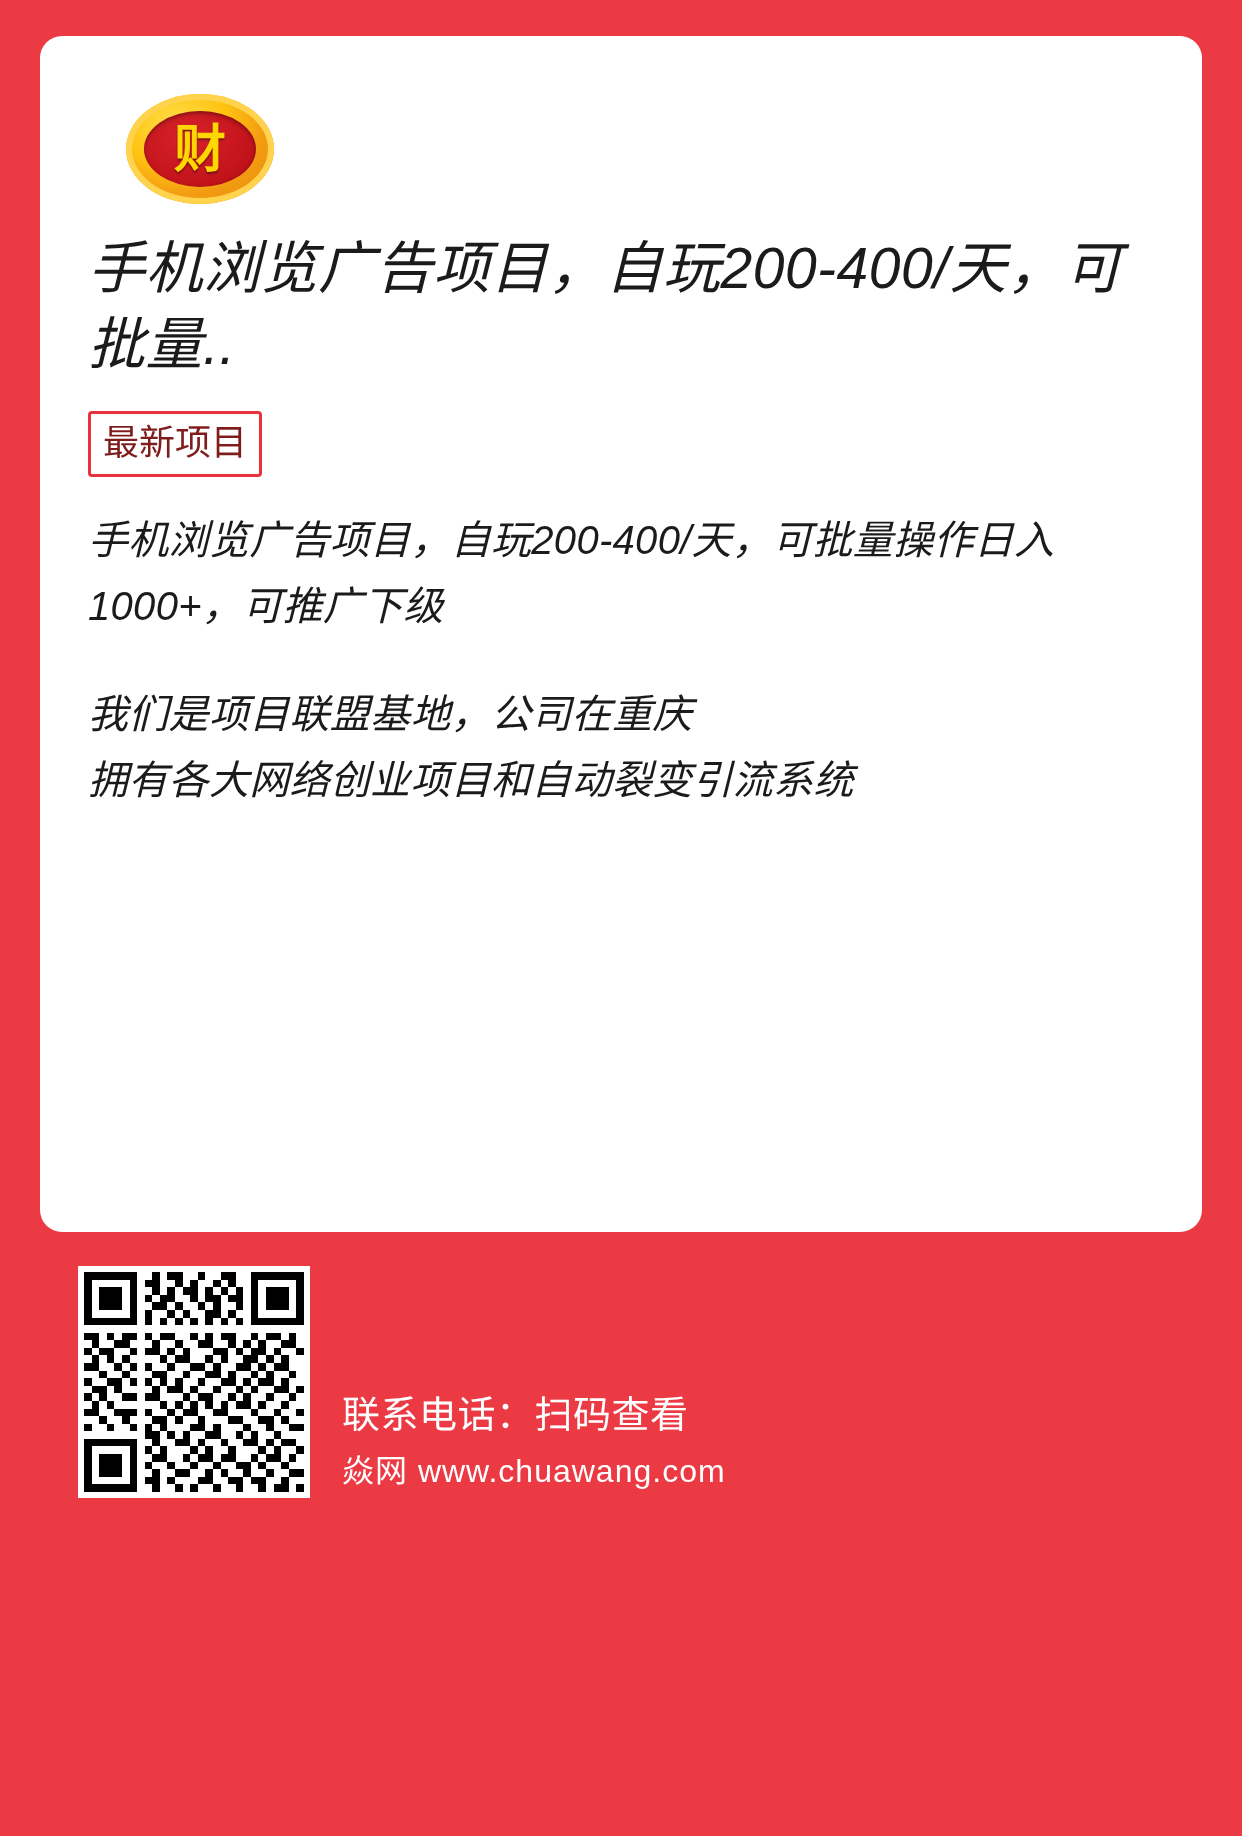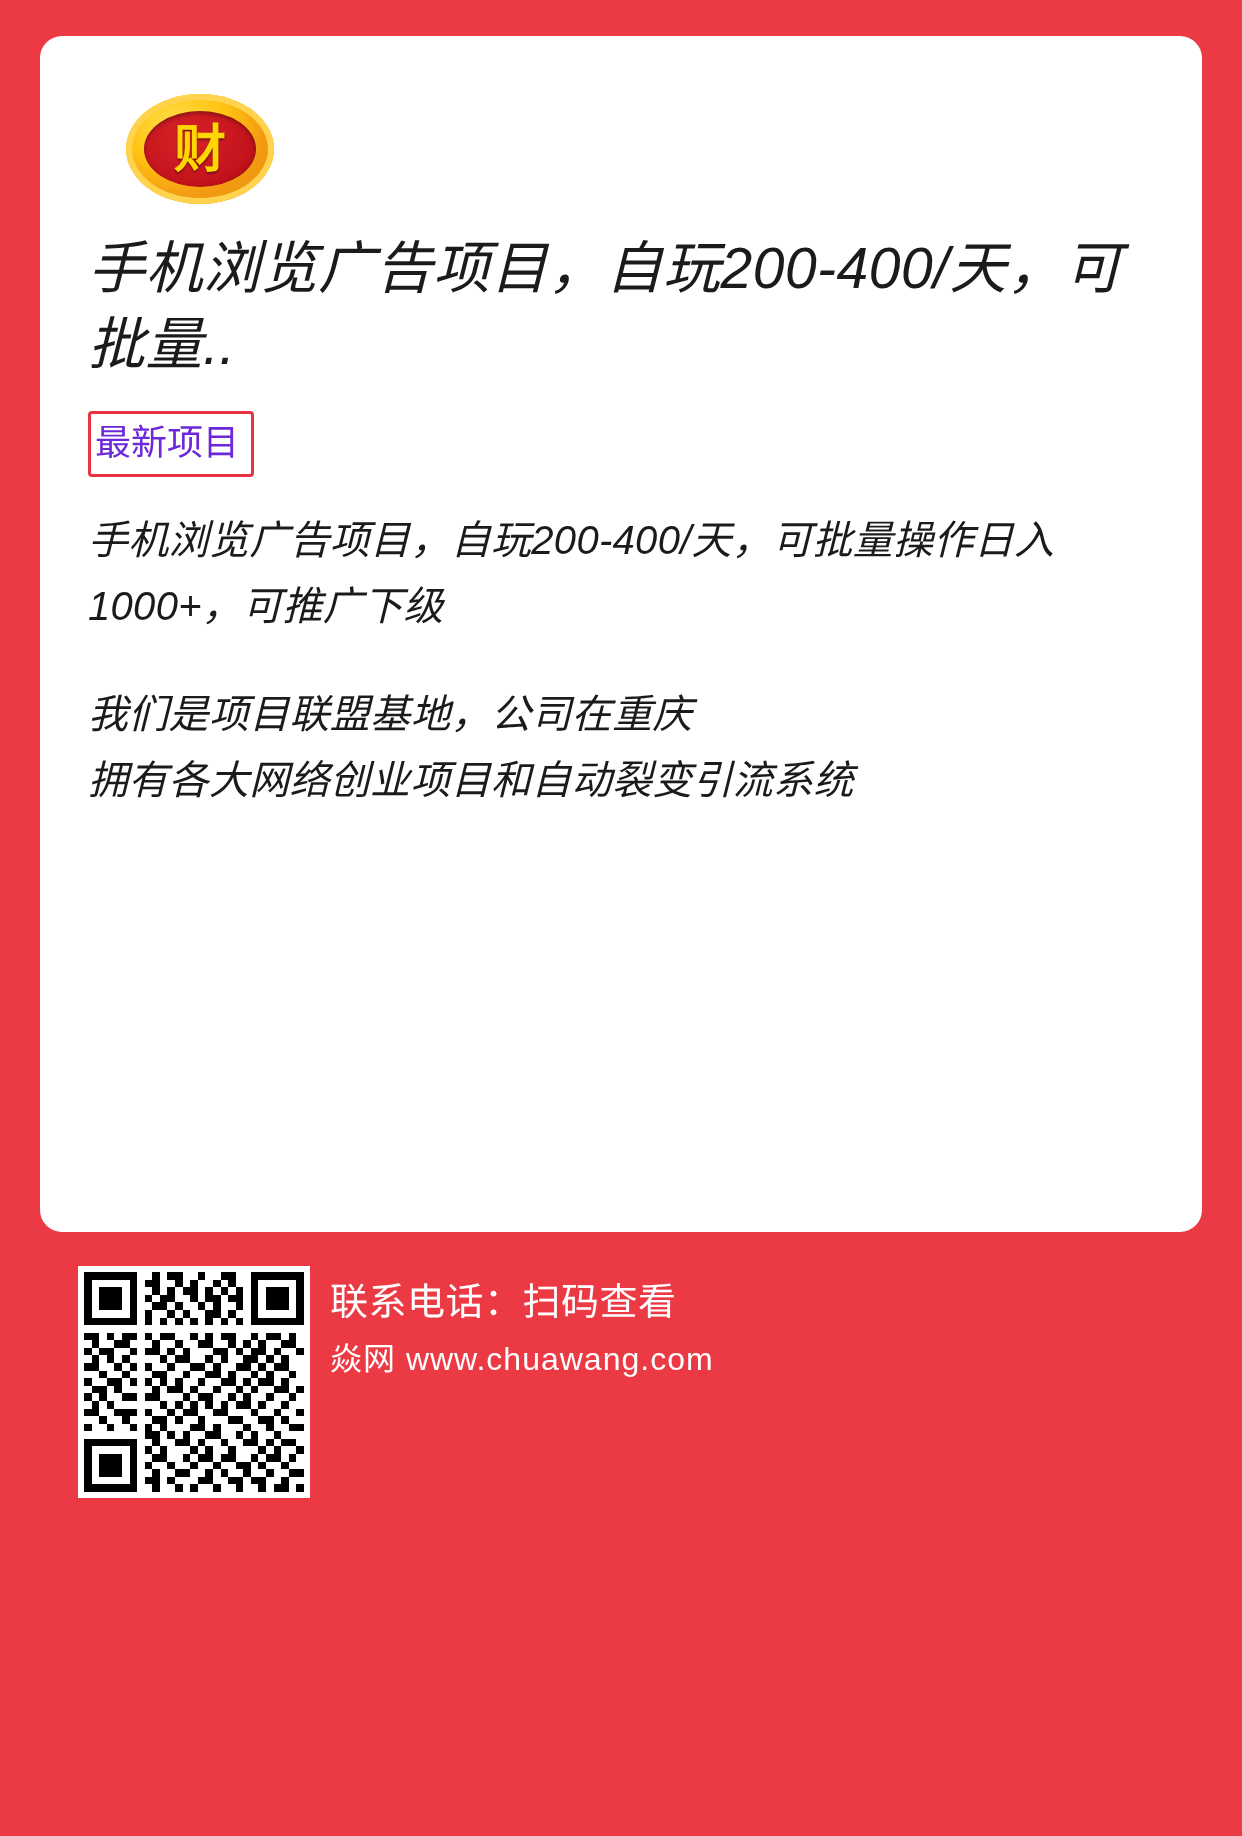--- a/index.html
+++ b/index.html
@@ -66,44 +66,44 @@
     font-size: 57px;
     line-height: 1.34;
     font-weight: normal;
     letter-spacing: 0.5px;
     margin: 26px 0 28px 0;
     font-style: italic;
   }
   .tag {
     display: inline-block;
     border: 3px solid #e8333e;
-    color: #6d28d9;
+    color: #7f1d1d;
     font-size: 36px;
     line-height: 1;
-    padding: 11px 12px 13px 4px;
+    padding: 11px 12px 13px 12px;
     border-radius: 4px;
     margin-bottom: 30px;
   }
   .body-text {
     color: #1b1b1b;
     font-size: 40px;
     line-height: 1.65;
     letter-spacing: 0.3px;
     font-style: italic;
   }
   .para {
     margin: 0 0 42px 0;
     white-space: pre-wrap;
   }
   .para:last-child { margin-bottom: 0; }
   .footer {
     display: flex;
-    align-items: flex-start;
+    align-items: flex-end;
     padding: 34px 0 0 38px;
-    gap: 20px;
+    gap: 32px;
   }
   .qr {
     width: 232px;
     height: 232px;
     background: #ffffff;
     padding: 6px;
     box-sizing: border-box;
     flex: 0 0 auto;
   }
   .qr svg { display: block; }

